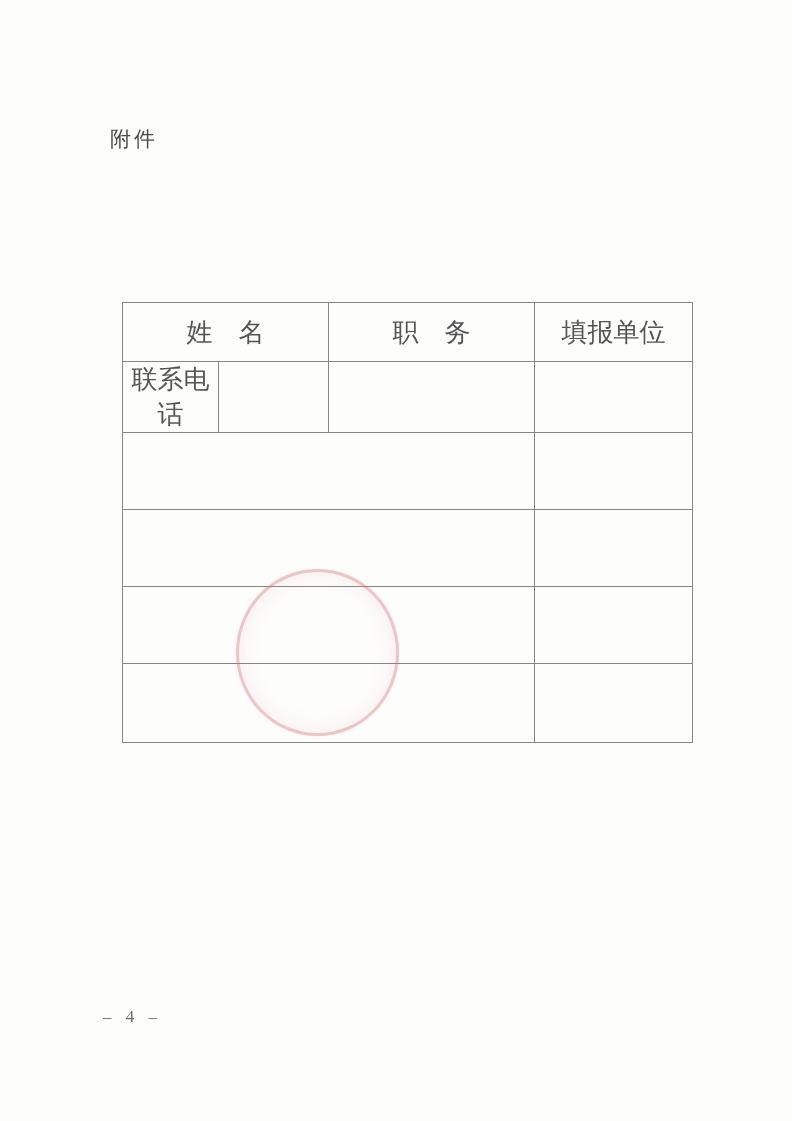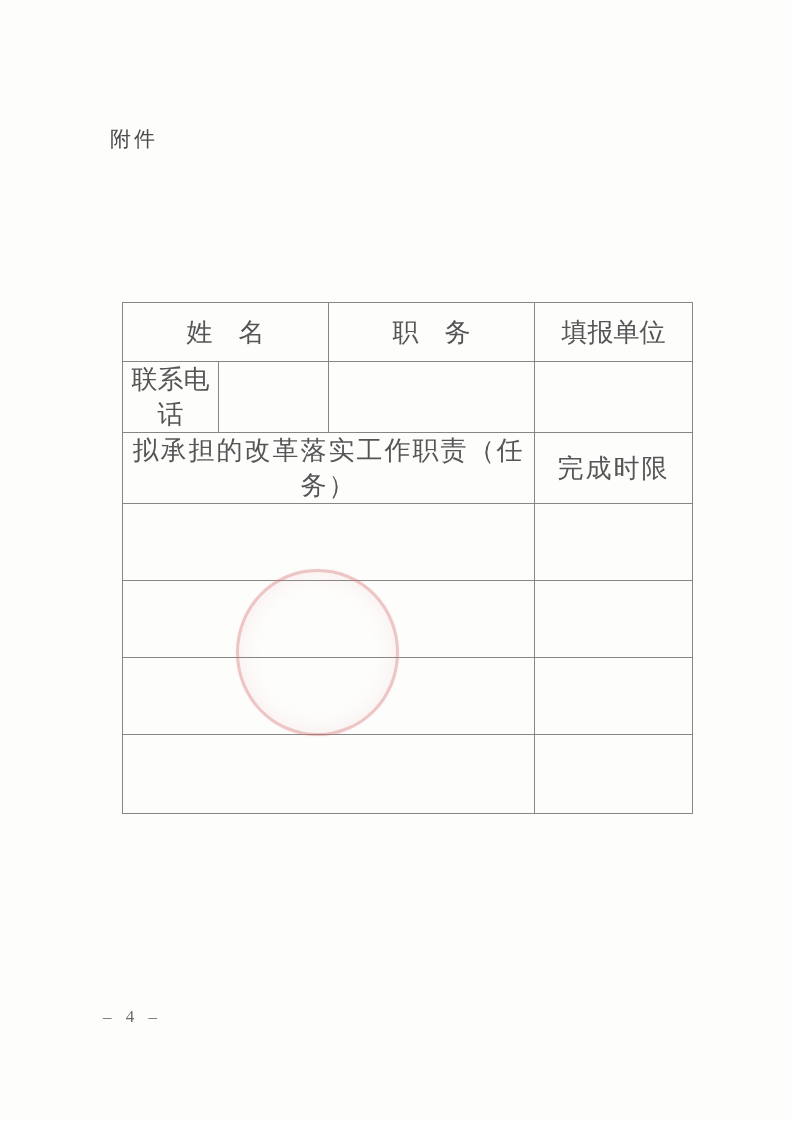--- a/index.html
+++ b/index.html
@@ -79,24 +79,20 @@
         <td colspan="2">姓　名</td>
         <td>职　务</td>
         <td>填报单位</td>
       </tr>
       <tr class="r-leader">
         <td>联系电话</td>
         <td></td>
         <td></td>
         <td></td>
       </tr>
-      <tr class="r-duty-head">
-        <td colspan="3" class="spaced">拟承担的改革落实工作职责（任务）</td>
-        <td class="spaced">完成时限</td>
-      </tr>
       <tr class="r-empty">
         <td colspan="3"></td>
         <td></td>
       </tr>
       <tr class="r-empty">
         <td colspan="3"></td>
         <td></td>
       </tr>
       <tr class="r-empty">
         <td colspan="3"></td>

